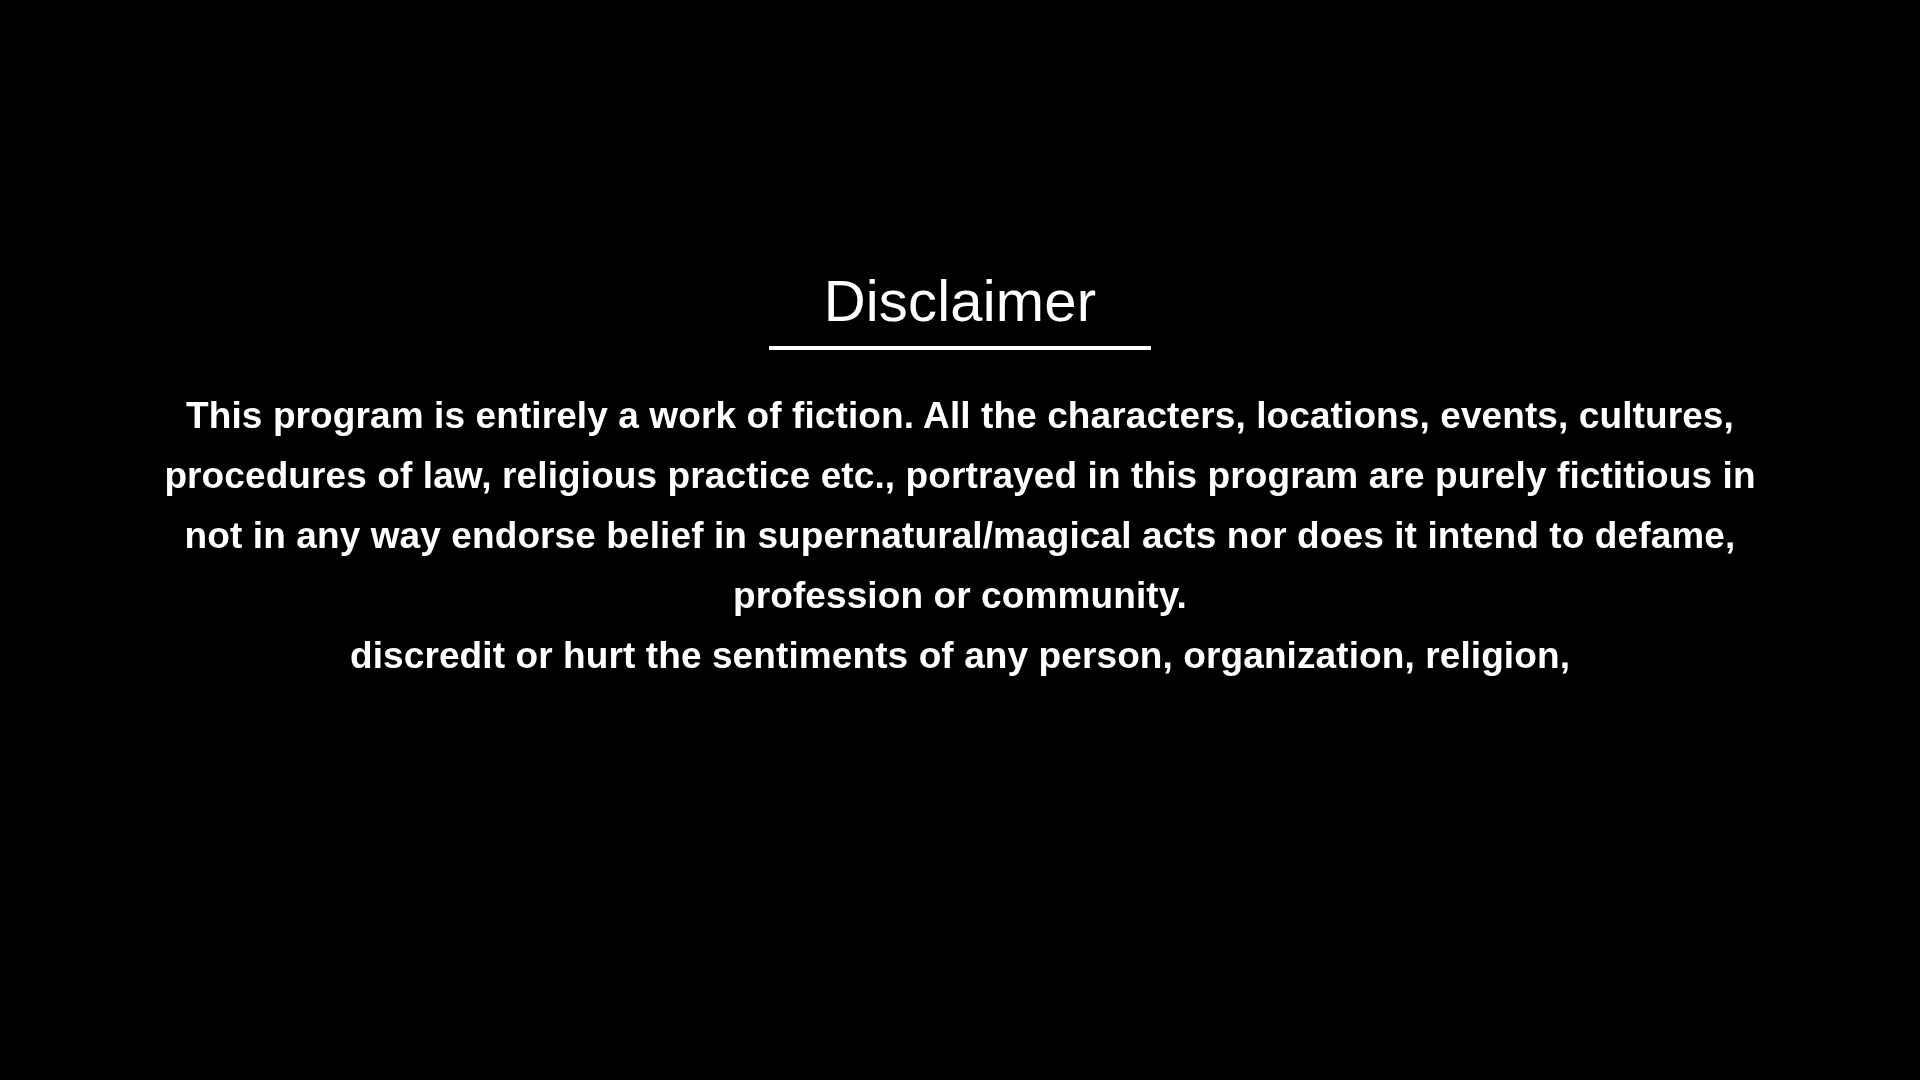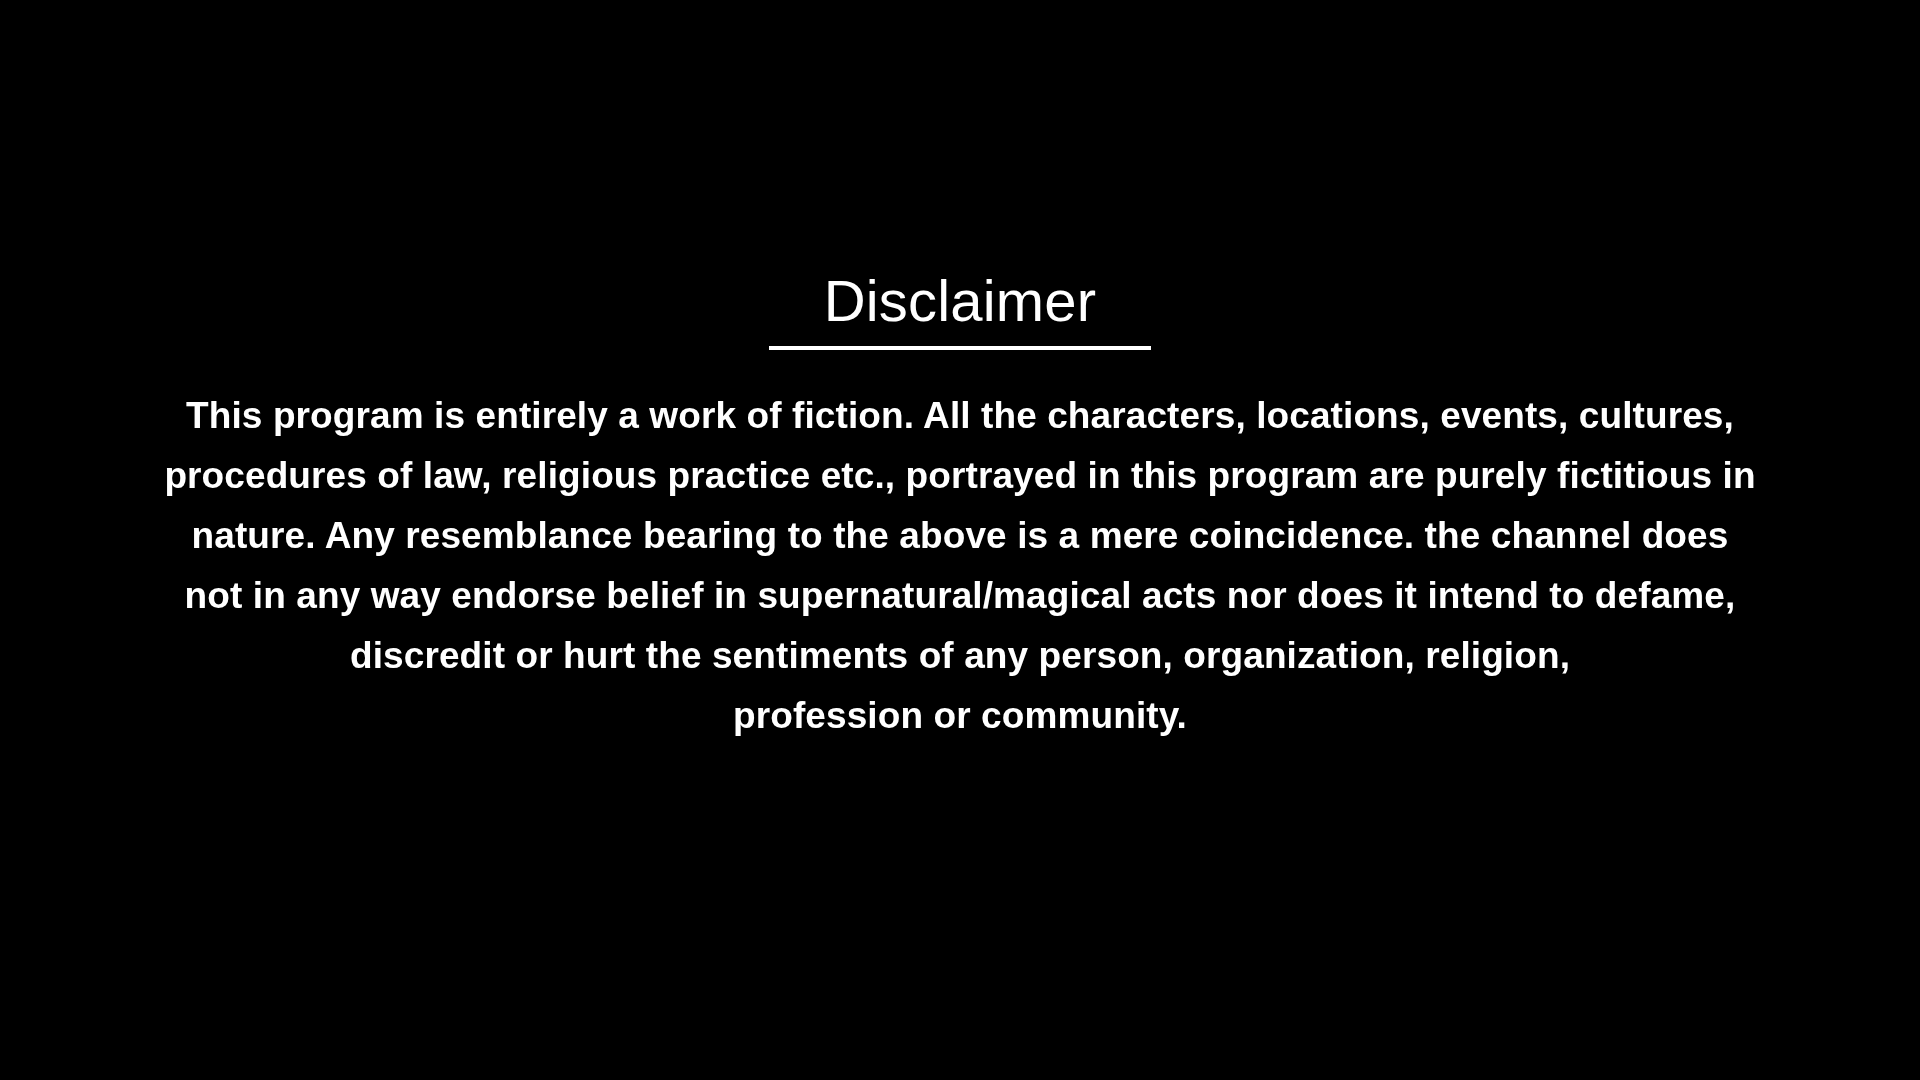--- a/index.html
+++ b/index.html
@@ -77,19 +77,18 @@
 <div class="slide">
 
   <div class="title-block">
     <div class="slide-title">Disclaimer</div>
     <div class="title-rule"></div>
   </div>
 
   <div class="body-block">
     <div class="body-line">This program is entirely a work of fiction. All the characters, locations, events, cultures,</div>
     <div class="body-line">procedures of law, religious practice etc., portrayed in this program are purely fictitious in</div>
-    <div class="body-line">nature. Any resemblance bearing to the above is a mere coincidence. the channel does</div>
     <div class="body-line">not in any way endorse belief in supernatural/magical acts nor does it intend to defame,</div>
+    <div class="body-line">profession or community.</div>
     <div class="body-line">discredit or hurt the sentiments of any person, organization, religion,</div>
-    <div class="body-line">profession or community.</div>
   </div>
 
 </div>
 
 </body></html>

